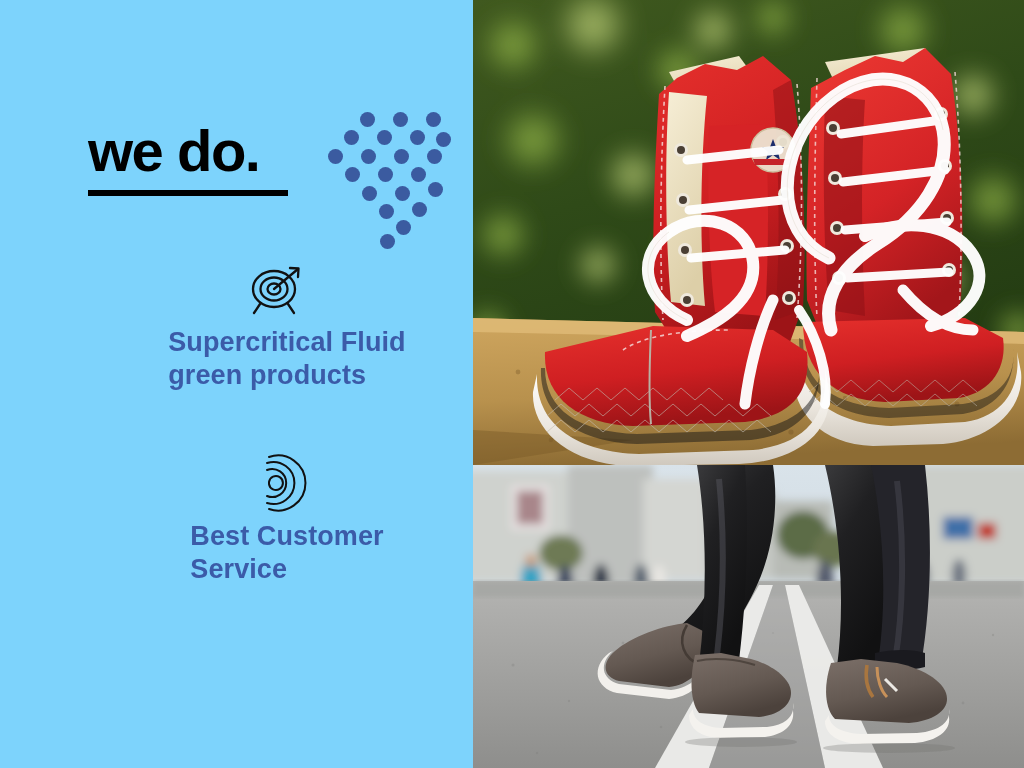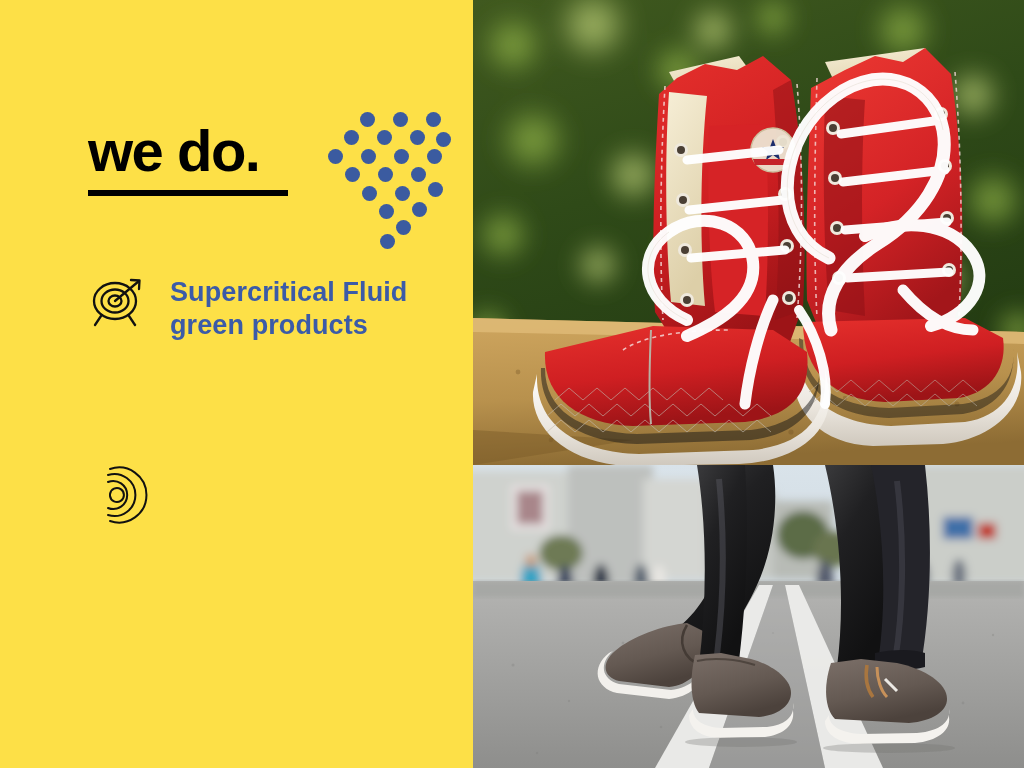--- a/index.html
+++ b/index.html
@@ -20,21 +20,21 @@
     overflow: hidden;
   }
 
   
   #left-panel {
     position: absolute;
     left: 0;
     top: 0;
     width: 473px;
     height: 768px;
-    background: #fde047;
+    background: #7dd3fc;
   }
 
   
   #brand-lockup {
     position: absolute;
     left: 88px;
     top: 110px;
     width: 370px;
     height: 130px;
   }
@@ -76,23 +76,22 @@
     border-radius: 50%;
     background: #3B5BA0;
   }
 
   
   .feature-row {
     position: absolute;
     left: 86px;
     width: 380px;
     display: flex;
-    flex-direction: row;
-    align-items: flex-start;
-    margin-top: 12px;
+    flex-direction: column;
+    align-items: center;
   }
 
   #feature-row-0 { top: 258px; }
   #feature-row-1 { top: 452px; }
   #feature-row-2 { top: 670px; }
 
   .feature-icon {
     flex: 0 0 auto;
     width: 62px;
     height: 62px;
@@ -220,20 +219,22 @@
       <span class="feature-icon">
         <svg viewBox="0 0 62 62" xmlns="http://www.w3.org/2000/svg">
           <g fill="none" stroke="#111111" stroke-width="2" stroke-linecap="round">
             <path d="M24 32 a7 7 0 1 0 0 -2 Z" stroke-width="2"></path>
             <path d="M22 44 a14 14 0 1 0 0 -26"></path>
             <path d="M22 51 a21 21 0 1 0 0 -40"></path>
             <path d="M24 57 a27.5 27.5 0 1 0 0 -52"></path>
           </g>
         </svg>
       </span>
+      <span class="feature-text">Best Customer
+Service</span>
     </div>
 
 
   </div>
 
   <div id="photo-column">
 
     <div id="photo-sneakers">
       <svg class="photo-svg" viewBox="0 0 551 465" preserveAspectRatio="xMidYMid slice" xmlns="http://www.w3.org/2000/svg">
         <defs>

